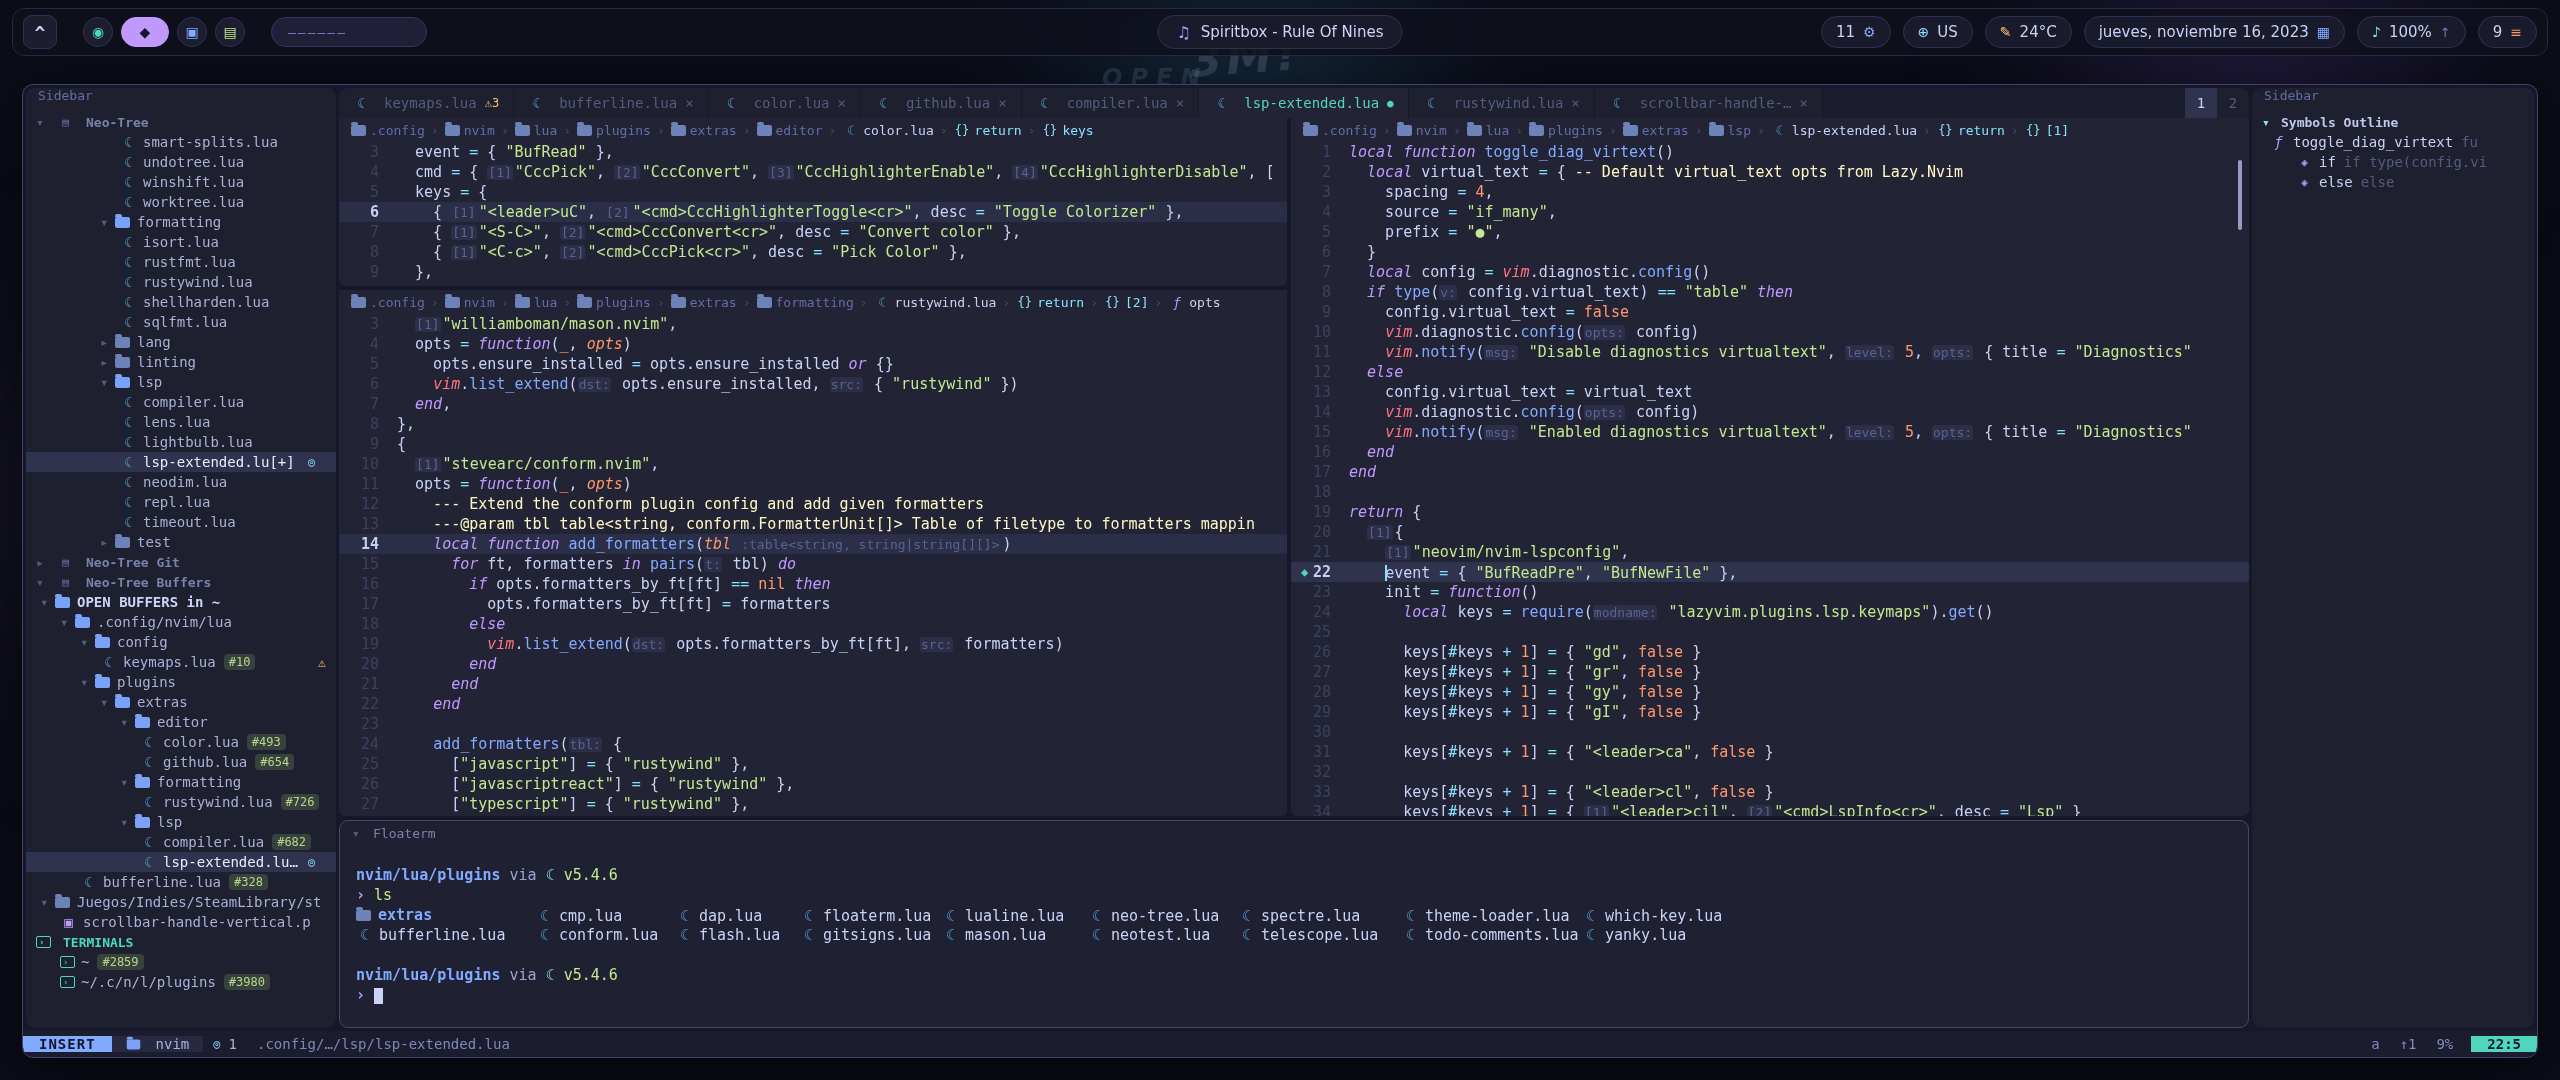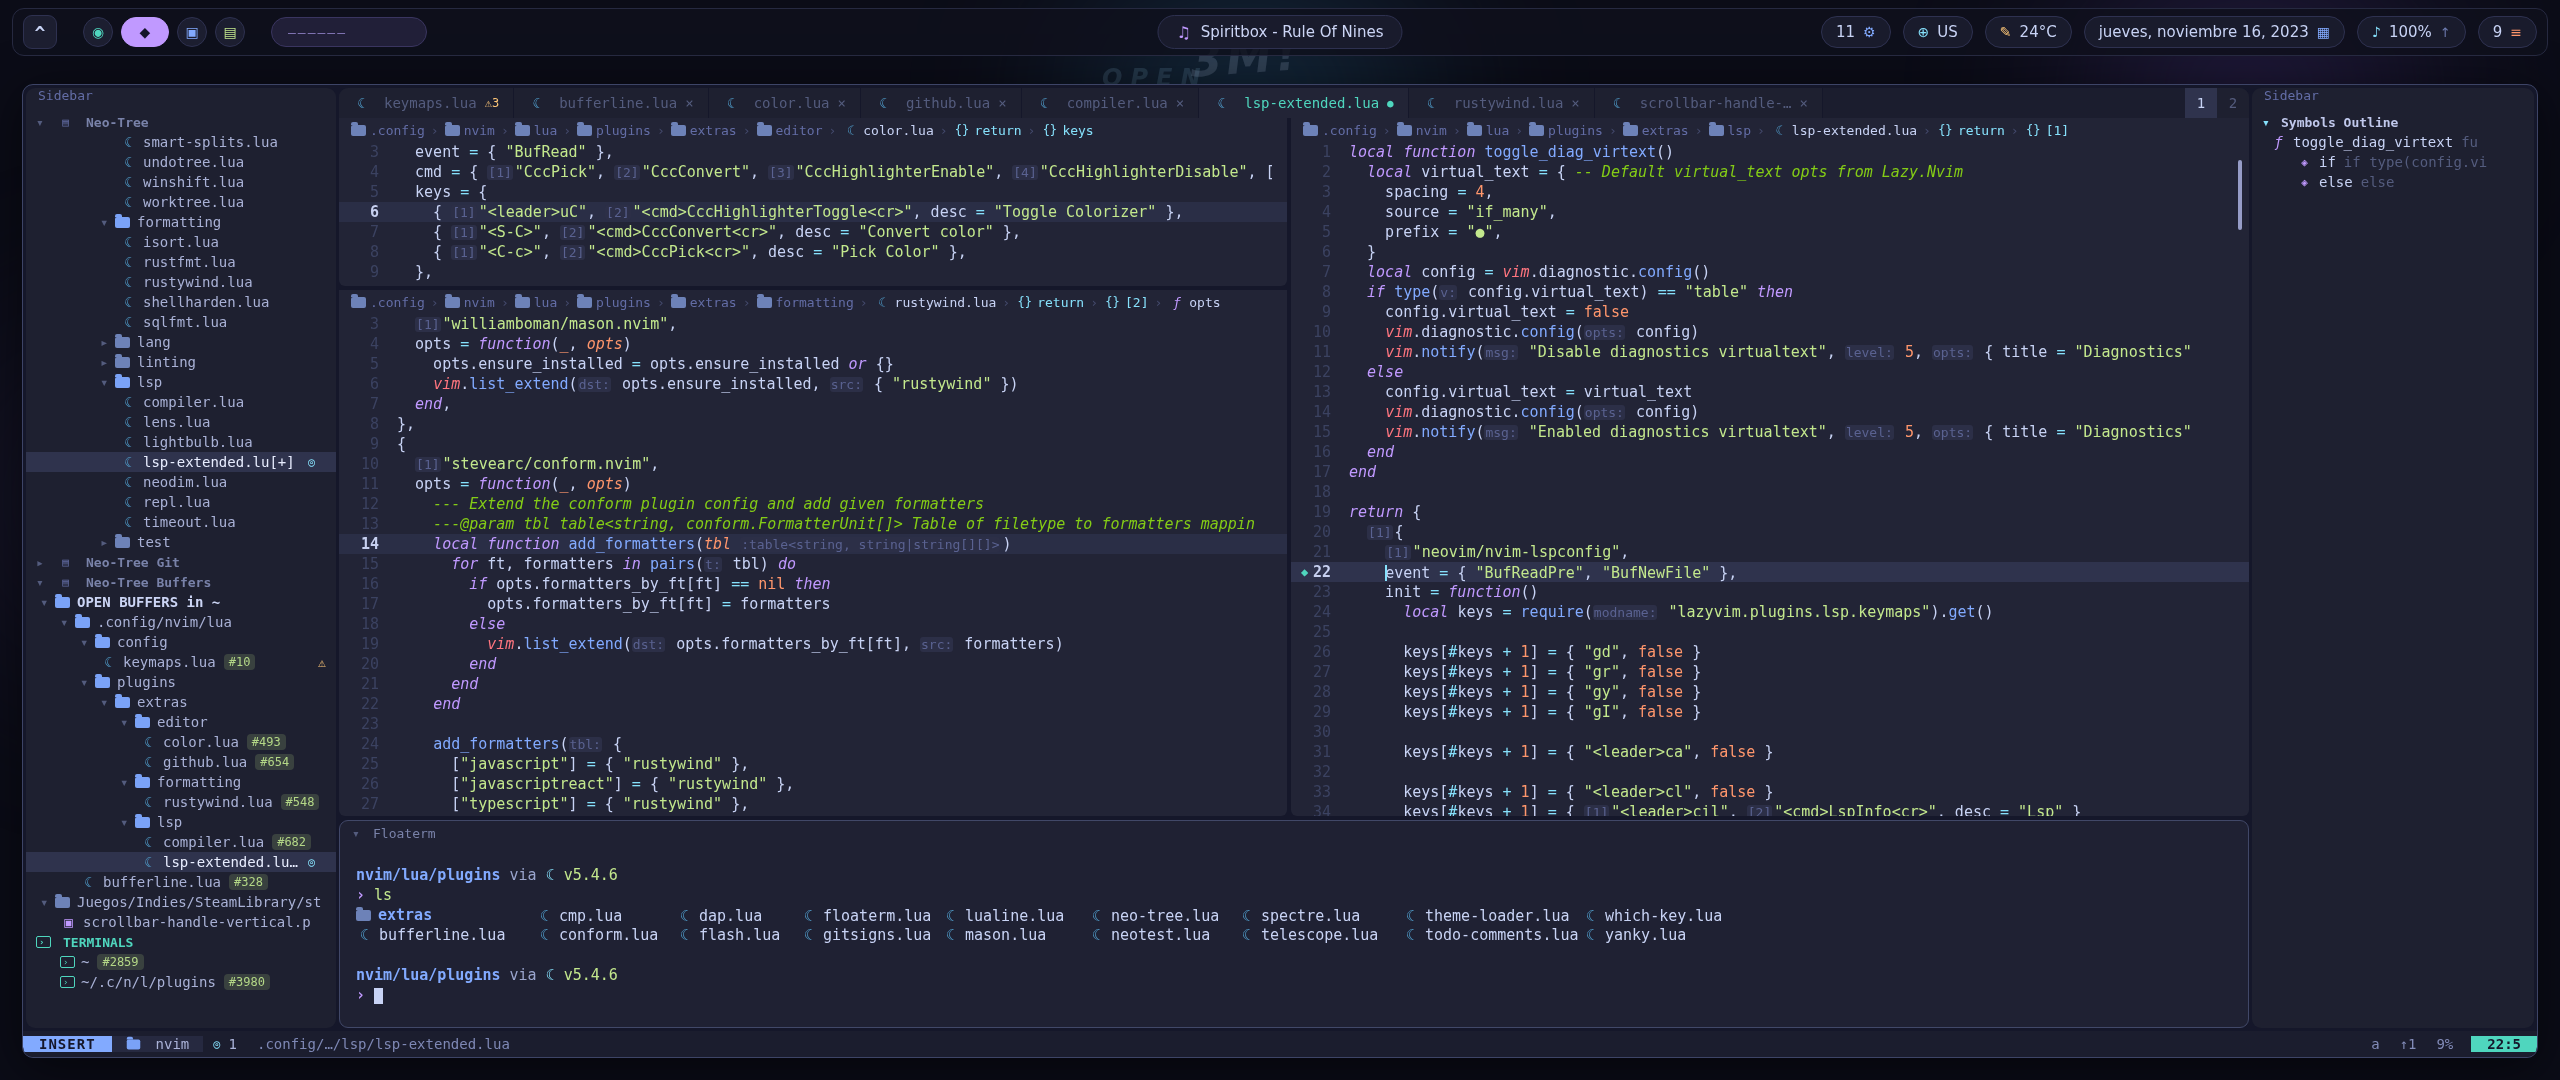--- a/index.html
+++ b/index.html
@@ -101,21 +101,21 @@
   .gut{flex:none;width:58px;text-align:right;padding-right:18px;color:#3b4261;position:relative}
   .sign{position:absolute;left:10px;color:#4fd6be;font-size:12px}
   .cursorline{background:#2f334d}
   .pane.inactive .cursorline{background:#2a2e46}
   .cursorline .lnum{color:#c7d0f0;font-weight:700}
   .ct{flex:1;min-width:0;overflow:hidden}
   .tk-k{color:#c099ff;font-style:italic}
   .tk-f{color:#82aaff}
   .tk-s{color:#c3e88d}
   .tk-n{color:#ff966c}
-  .tk-c{color:#84cc16;font-style:italic}
+  .tk-c{color:#fef9c3;}
   .tk-o{color:#86e1fc}
   .tk-v{color:#c8d3f5}
   .tk-b{color:#ff757f;font-style:italic}
   .tk-p{color:#ff966c;font-style:italic}
   .tk-h{color:#5a6291;background:#2c2f47;border-radius:3px;font-size:13px;padding:0 1px;margin-right:2px}
   .caret{display:inline-block;width:2px;height:16px;background:#86e1fc;margin-right:-2px;transform:translateY(3px)}
   .sb{position:absolute;right:7px;top:42px;width:4px;height:70px;background:#aab2e0;border-radius:2px;opacity:.85;cursor:grab}
   
   .floaterm{height:208px;flex:none;margin-top:4px;background:#1f2133;border:1px solid #414868;border-radius:9px;overflow:hidden;padding-bottom:4px}
   .ft-title{height:24px;line-height:24px;padding:0 12px;color:#7982a9;font:13px "DejaVu Sans Mono",monospace;display:flex;align-items:center;gap:6px}
@@ -381,21 +381,21 @@
           <div class="nrow" style="padding-left: 94px;">
             <span class="chev">▾</span>
             <span class="ic fold open">
               <span class="fbody"></span>
             </span>
             <span class="nlabel">formatting</span>
           </div>
           <div class="nrow" style="padding-left: 114px;">
             <span class="ic lua-g">☾</span>
             <span class="nlabel">rustywind.lua</span>
-            <span class="badge">#548</span>
+            <span class="badge">#726</span>
           </div>
           <div class="nrow" style="padding-left: 94px;">
             <span class="chev">▾</span>
             <span class="ic fold open">
               <span class="fbody"></span>
             </span>
             <span class="nlabel">lsp</span>
           </div>
           <div class="nrow" style="padding-left: 114px;">
             <span class="ic lua-g">☾</span>

